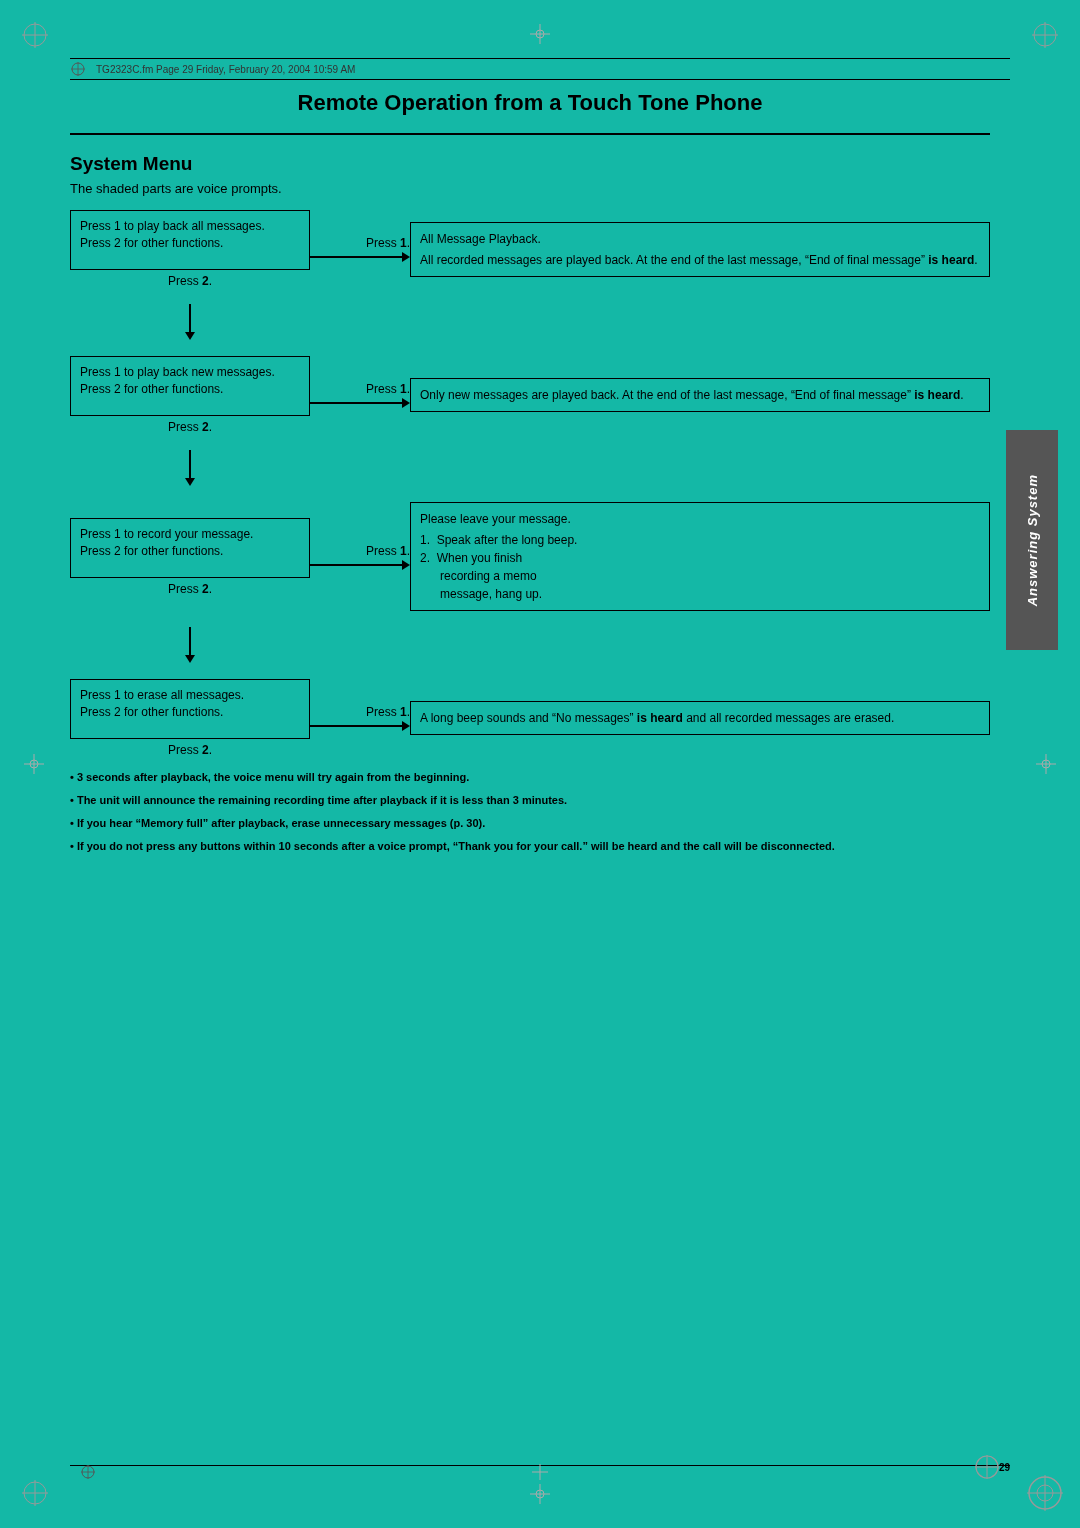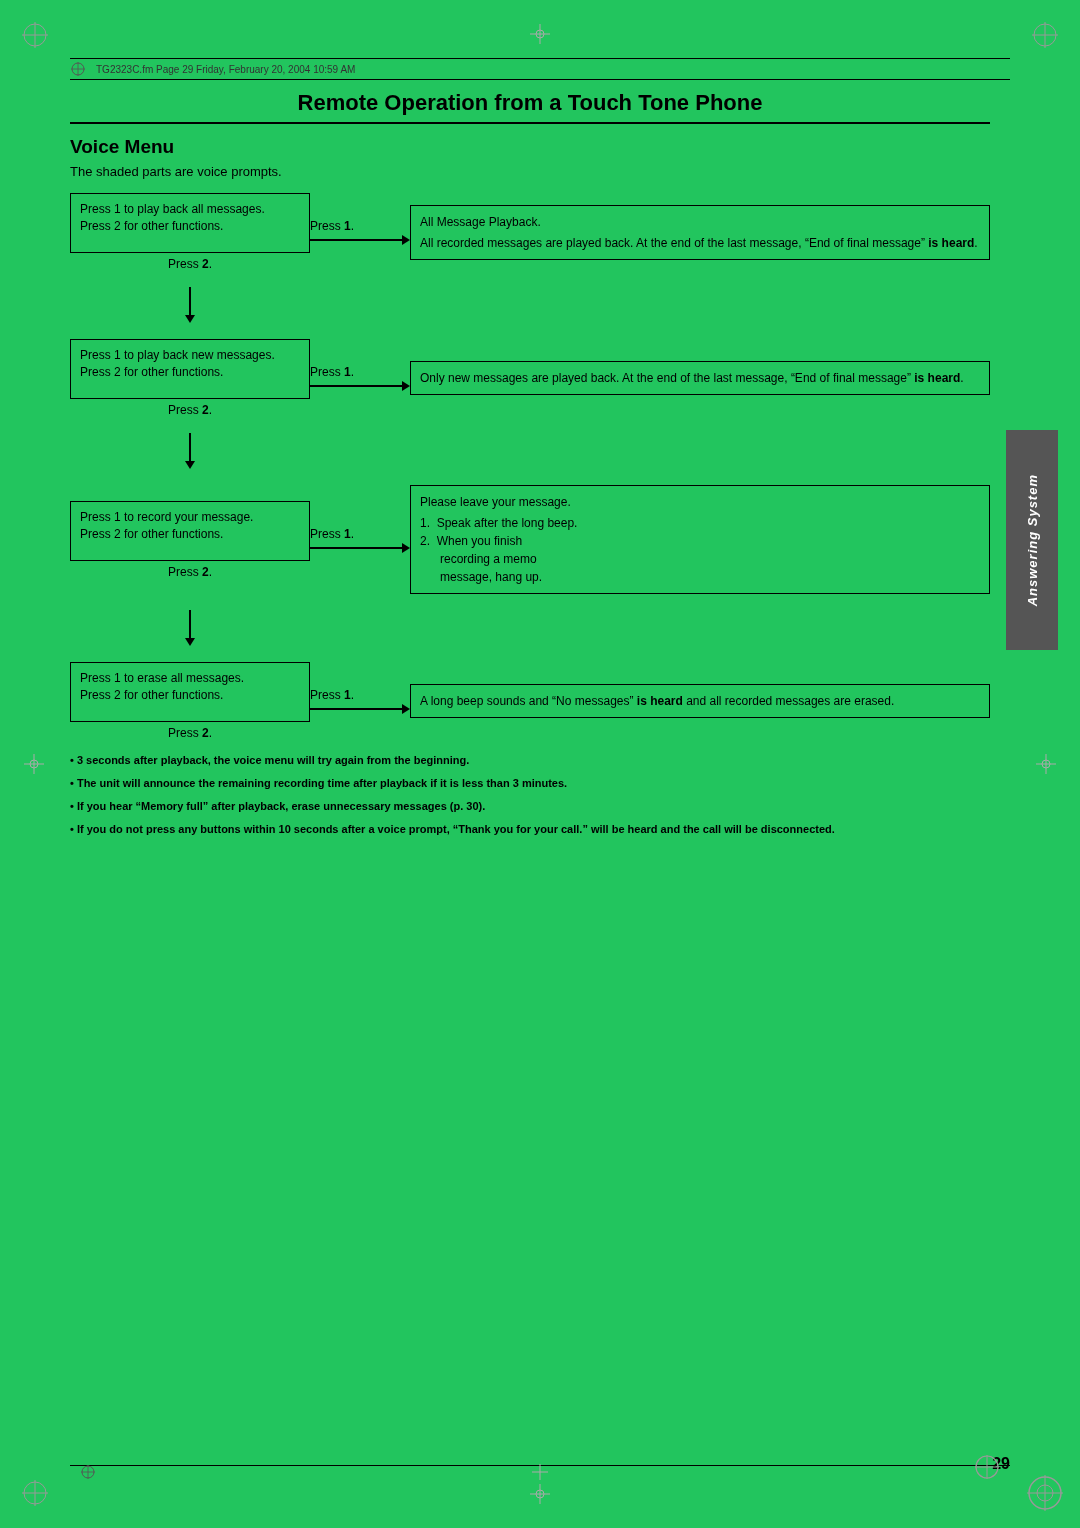--- a/index.html
+++ b/index.html
@@ -10,21 +10,21 @@
       color: #000;
       width: 1080px;
       min-height: 1528px;
       position: relative;
       overflow: hidden;
     }
 
     .page-wrapper {
       width: 1080px;
       min-height: 1528px;
-      background: #22c55e;
+      background: #14b8a6;
       position: relative;
       padding: 0;
     }
 
     
     .header-bar {
       position: absolute;
       top: 58px;
       left: 70px;
       right: 70px;
@@ -48,22 +48,22 @@
       right: 90px;
       bottom: 90px;
     }
 
     
     .page-title {
       text-align: center;
       font-size: 22px;
       font-weight: bold;
       border-bottom: 2px solid #000;
-      padding-bottom: 6px;
-      margin-bottom: 12px;
+      padding-bottom: 17px;
+      margin-bottom: 18px;
     }
 
     
     .section-title {
       font-size: 19px;
       font-weight: bold;
       margin-bottom: 6px;
     }
 
     .intro-text {
@@ -107,21 +107,21 @@
     }
     .press2-label strong {
       font-weight: bold;
     }
 
     .connector-col {
       width: 100px;
       flex-shrink: 0;
       display: flex;
       flex-direction: column;
-      align-items: flex-start;
+      align-items: flex-end;
       position: relative;
     }
 
     .press1-label {
       font-size: 12px;
       margin-bottom: 2px;
       white-space: nowrap;
     }
     .press1-label strong { font-weight: bold; }
 
@@ -218,21 +218,21 @@
       writing-mode: vertical-rl;
       transform: rotate(180deg);
       letter-spacing: 1px;
     }
 
     
     .page-number {
       position: absolute;
       bottom: 55px;
       right: 70px;
-      font-size: 16px;
+      font-size: 10px;
       font-weight: bold;
       text-align: right;
     }
 
     
     .footer-bar {
       position: absolute;
       bottom: 62px;
       left: 70px;
       right: 70px;
@@ -297,21 +297,21 @@
       <line x1="8" y1="1" x2="8" y2="15" stroke="#555" stroke-width="0.8"></line>
       <line x1="1" y1="8" x2="15" y2="8" stroke="#555" stroke-width="0.8"></line>
     </svg>
     <span class="header-bar-text">TG2323C.fm  Page 29  Friday, February 20, 2004  10:59 AM</span>
   </div>
 
   <div class="main-content">
 
     <div class="page-title">Remote Operation from a Touch Tone Phone</div>
 
-    <div class="section-title">Voice Menu</div>
+    <div class="section-title">System Menu</div>
 
     <div class="intro-text">The shaded parts are voice prompts.</div>
 
     <div class="diagram-area">
 
       <div class="diagram-row">
         <div class="left-col">
           <div class="left-box">
             <span>Press 1 to play back all messages.<br>Press 2 for other functions.</span>
           </div>

